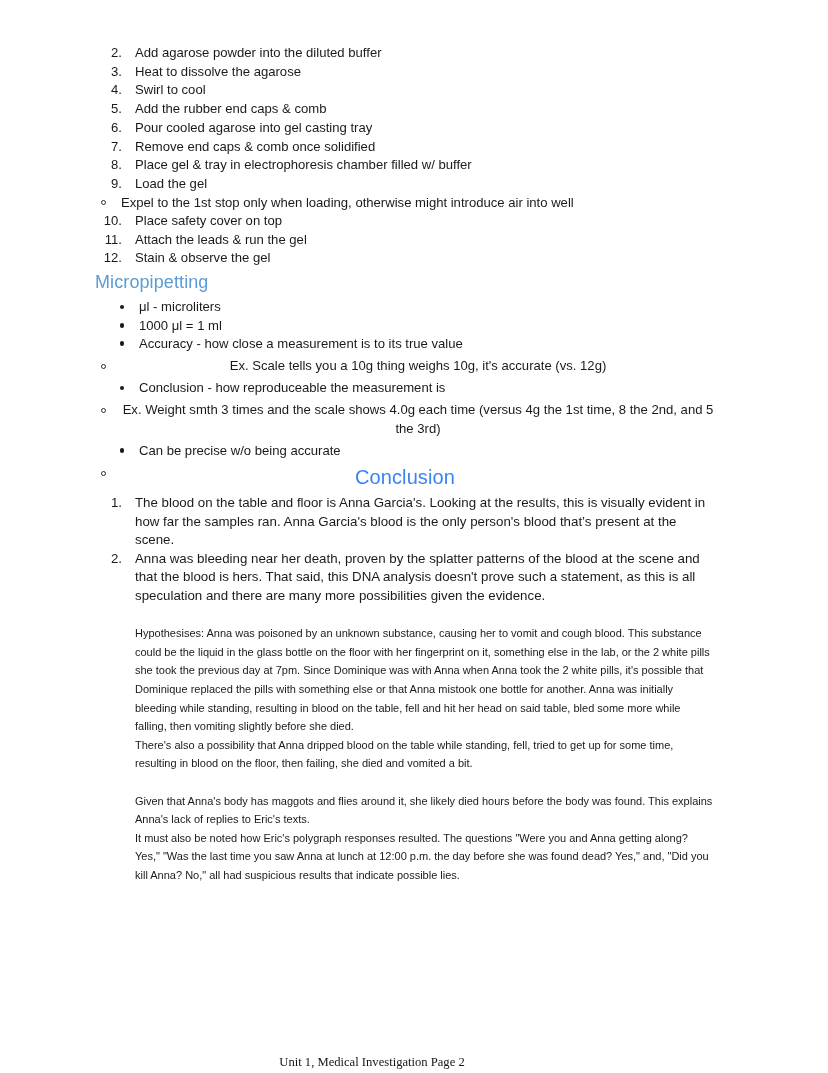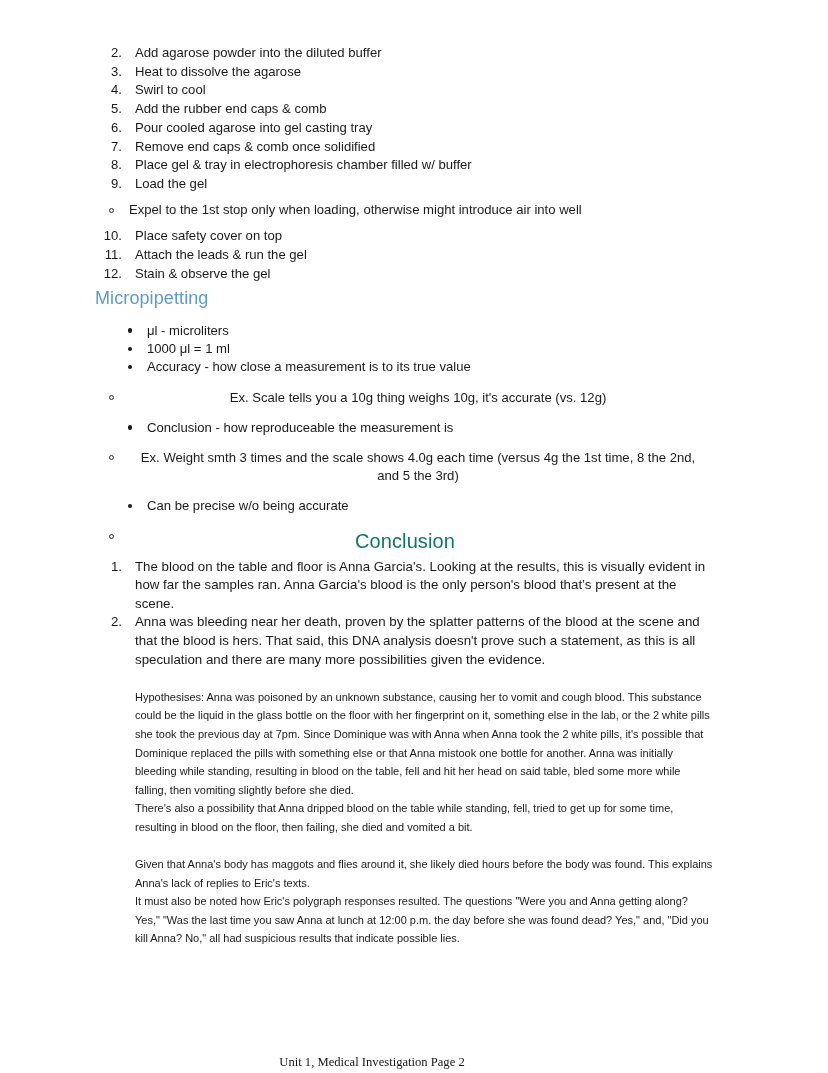--- a/index.html
+++ b/index.html
@@ -52,21 +52,21 @@
     left: 0;
     top: 0;
     width: 27px;
     text-align: right;
     font-size: 13.1px;
   }
 
   
   ul.sublist {
     list-style: none;
-    margin: 8px;
+    margin: 0;
     padding: 0;
   }
   ul.sublist > li {
     position: relative;
     padding-left: 26px;
     font-size: 13.1px;
     line-height: 18.2px;
     margin: 0;
   }
   ul.sublist > li > .dot-hollow {
@@ -87,31 +87,31 @@
     font-size: 18px;
     line-height: 24px;
     color: #5b9bd5;
     margin: 3px 0 3px 0;
     font-weight: normal;
     letter-spacing: 0.1px;
   }
   .heading-blue-center {
     font-size: 20px;
     line-height: 26px;
-    color: #0f766e;
+    color: #3b82f6;
     text-align: center;
     margin: 4px 0 4px 0;
     font-weight: normal;
     letter-spacing: 0.1px;
   }
 
   
   ul.bullist {
     list-style: none;
-    margin: 12px;
+    margin: 4px;
     padding: 0;
   }
   ul.bullist > li {
     position: relative;
     padding-left: 40px;
     font-size: 13.1px;
     line-height: 18.2px;
     margin: 0;
   }
   ul.bullist > li > .dot-solid {

